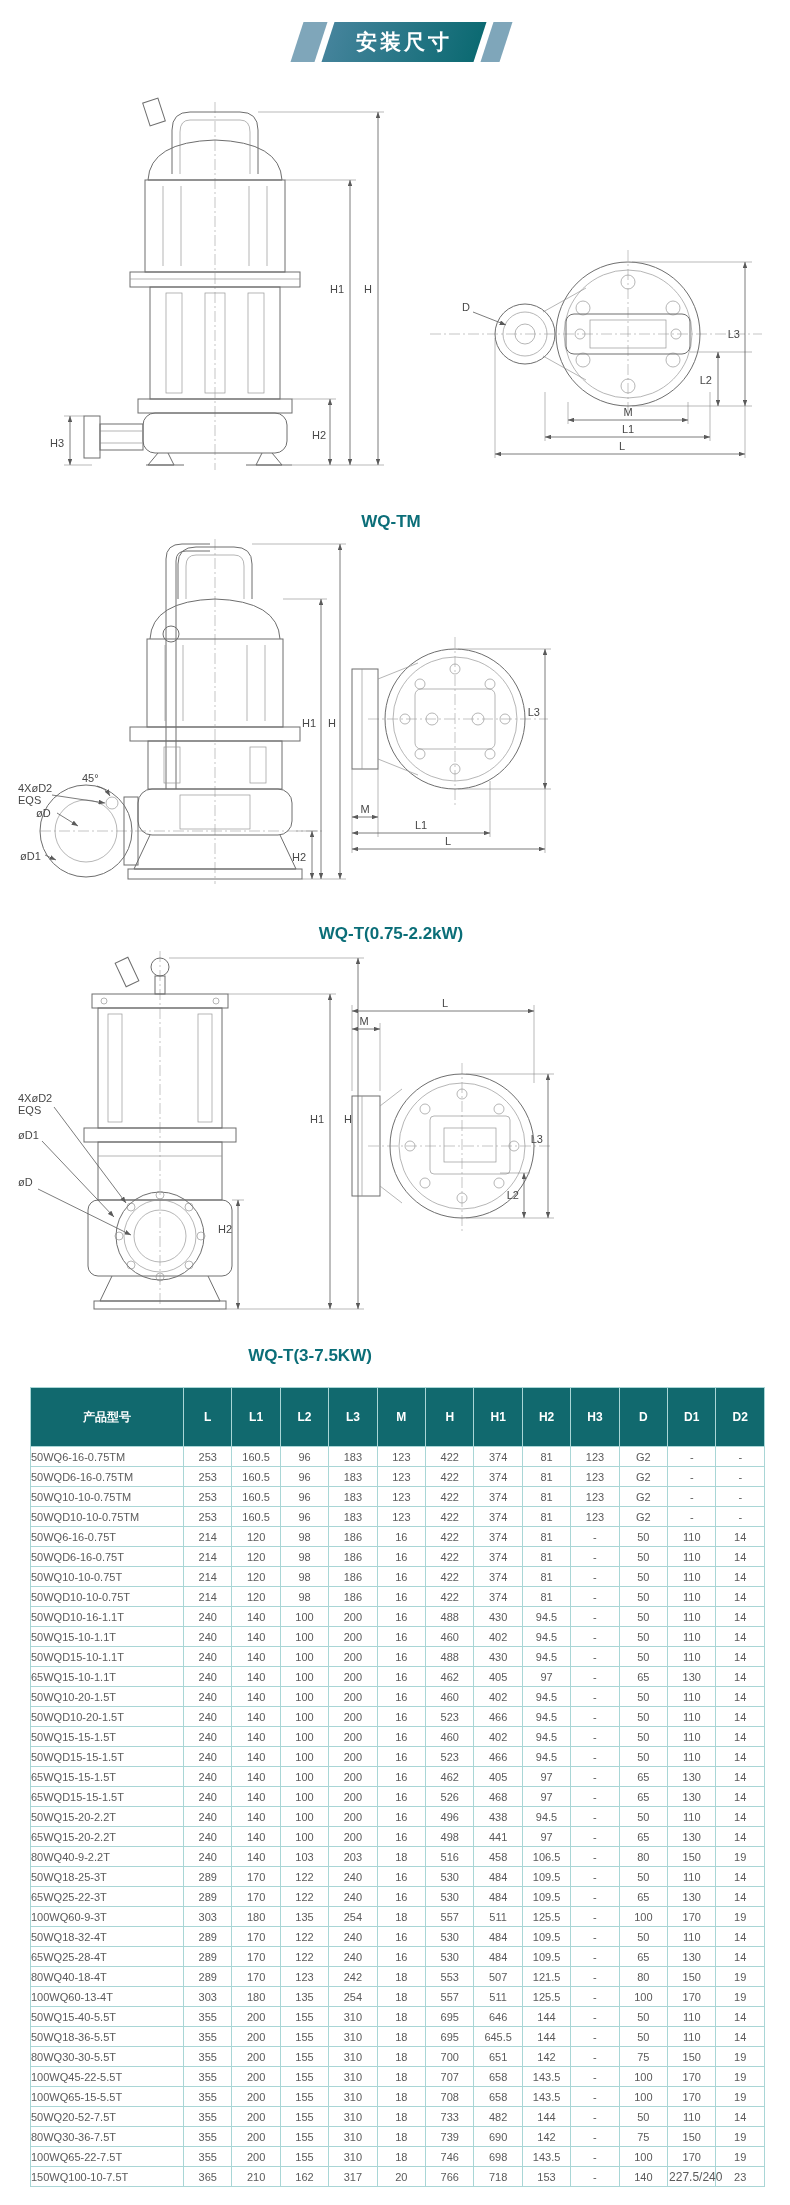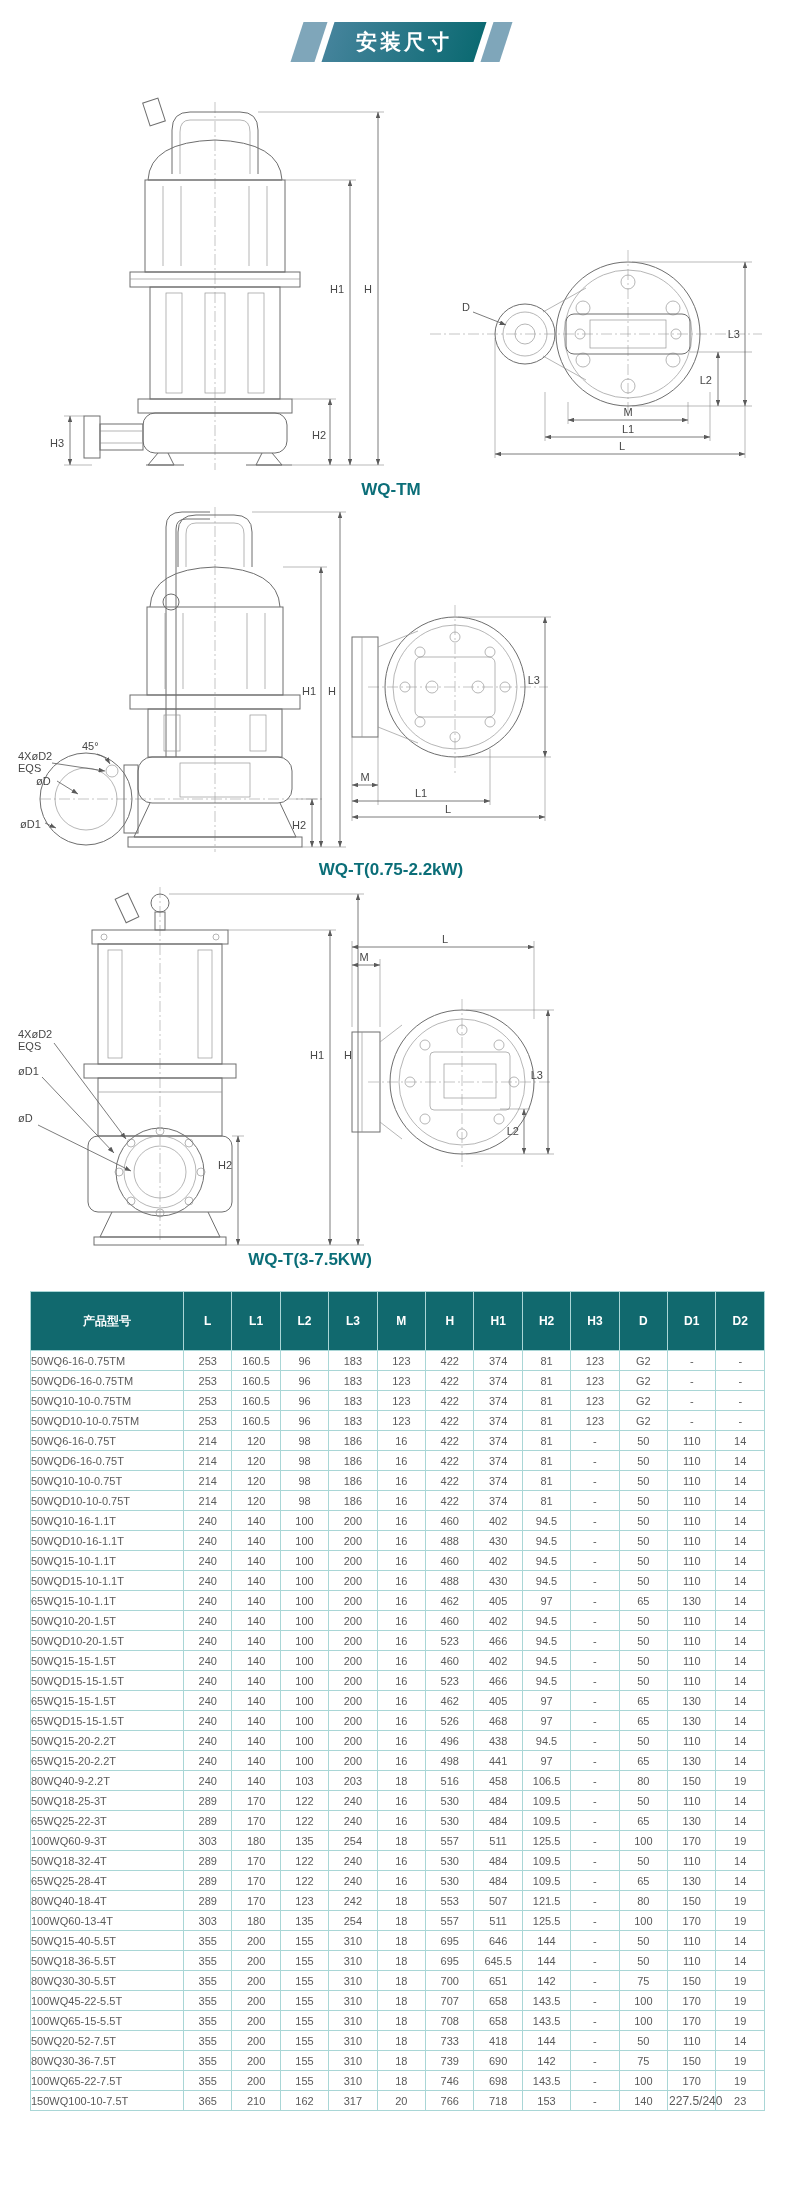--- a/index.html
+++ b/index.html
@@ -13,21 +13,21 @@
     color:#fff;display:flex;align-items:center;justify-content:center;font-size:21px;font-weight:bold;letter-spacing:3px;}
   .badge-main span{transform:skewX(18deg);}
   
   svg{display:block;}
   .ln{fill:none;stroke:#6e6e6e;stroke-width:1;}
   .ln2{fill:none;stroke:#979797;stroke-width:.7;}
   .cl{fill:none;stroke:#9d9d9d;stroke-width:.6;stroke-dasharray:11 3 2 3;}
   .dim{fill:none;stroke:#5a5a5a;stroke-width:.8;}
   .ext{fill:none;stroke:#8a8a8a;stroke-width:.6;}
   .dimtxt{fill:#474747;font-size:11px;font-family:"Liberation Sans",sans-serif;}
-  .fig-title{width:732px;text-align:center;font-weight:bold;font-size:17px;color:#0b6e78;height:30px;line-height:26px;}
+  .fig-title{width:732px;text-align:center;font-weight:bold;font-size:17px;color:#0b6e78;height:30px;line-height:26px;margin-top:32px;}
   .fig-title.t1,.fig-title.t2{padding-left:50px;box-sizing:border-box;}
   .fig-title.t3{padding-right:112px;box-sizing:border-box;}
   
   table.dim-table{border-collapse:collapse;width:735px;margin:14px 0 0 30px;table-layout:fixed;}
   table.dim-table th,table.dim-table td{border:1px solid #a9d6d6;text-align:center;}
   table.dim-table th{background:#11696e;color:#fff;font-size:12px;font-weight:bold;height:56px;}
   table.dim-table th:first-child{width:150px;}
   table.dim-table td{font-size:11px;color:#5a5a5a;height:19px;padding:0 1px;background:#fff;}
   table.dim-table td.model{text-align:left;padding-left:0;}
   table.dim-table td.tight{font-size:12px;}
@@ -431,35 +431,20 @@
         <td>16</td>
         <td>422</td>
         <td>374</td>
         <td>81</td>
         <td>-</td>
         <td>50</td>
         <td>110</td>
         <td>14</td>
       </tr>
       <tr>
-        <td class="model">50WQ10-16-1.1T</td>
-        <td>240</td>
-        <td>140</td>
-        <td>100</td>
-        <td>200</td>
-        <td>16</td>
-        <td>460</td>
-        <td>402</td>
-        <td>94.5</td>
-        <td>-</td>
-        <td>50</td>
-        <td>110</td>
-        <td>14</td>
-      </tr>
-      <tr>
         <td class="model">50WQD10-16-1.1T</td>
         <td>240</td>
         <td>140</td>
         <td>100</td>
         <td>200</td>
         <td>16</td>
         <td>488</td>
         <td>430</td>
         <td>94.5</td>
         <td>-</td>
@@ -828,21 +813,21 @@
         <td>19</td>
       </tr>
       <tr>
         <td class="model">50WQ20-52-7.5T</td>
         <td>355</td>
         <td>200</td>
         <td>155</td>
         <td>310</td>
         <td>18</td>
         <td>733</td>
-        <td>418</td>
+        <td>482</td>
         <td>144</td>
         <td>-</td>
         <td>50</td>
         <td>110</td>
         <td>14</td>
       </tr>
       <tr>
         <td class="model">80WQ30-36-7.5T</td>
         <td>355</td>
         <td>200</td>

